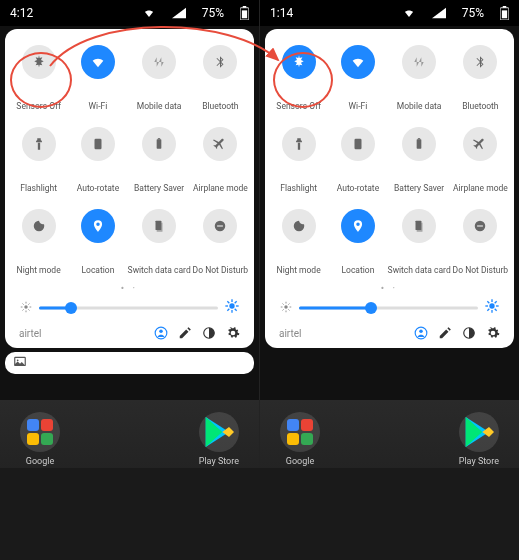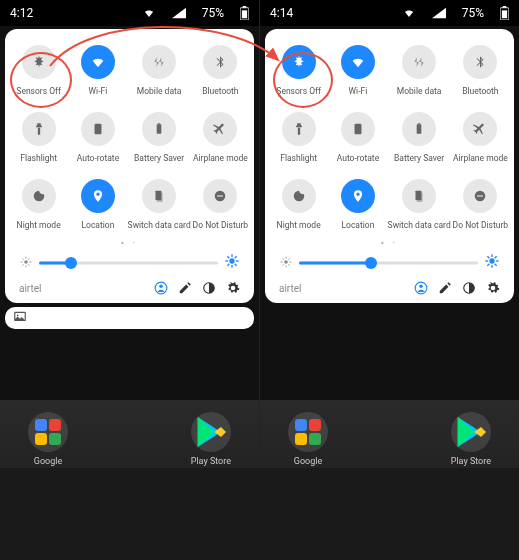--- a/index.html
+++ b/index.html
@@ -7,34 +7,34 @@
 .phone{width:259px;height:560px;position:relative;background:#111;overflow:hidden}
 .phone.left{border-right:1px solid rgba(255,255,255,0.08)}
 .statusbar{height:26px;display:flex;align-items:center;justify-content:space-between;padding:0 10px;color:#fff;font-size:12px;background:#000}
 .st-right{display:flex;align-items:center;gap:16px}
 .st-right svg{display:block}
 .panel{margin:3px 5px 0 5px;background:#fff;border-radius:12px;padding:10px 4px 8px 4px}
 .grid{display:grid;grid-template-columns:repeat(4,1fr);gap:4px 0}
 .tile{display:flex;flex-direction:column;align-items:center;justify-content:center;padding:6px 0}
 .ticon{width:34px;height:34px;border-radius:50%;background:#e7e7e7;display:flex;align-items:center;justify-content:center;color:#666}
 .ticon.on{background:#1e88ff;color:#fff}
-.tlabel{font-size:8.5px;color:#555;margin-top:7px;text-align:center;white-space:nowrap}
+.tlabel{font-size:8.5px;color:#555;margin-top:22px;text-align:center;white-space:nowrap}
 .dots{text-align:center;color:#aaa;font-size:10px;letter-spacing:3px;margin:2px 0 4px}
 .slider-row{display:flex;align-items:center;padding:0 10px;gap:6px;margin-bottom:4px}
 .slider{flex:1;height:16px;position:relative}
 .sl-track{position:absolute;top:50%;left:0;right:0;height:3px;background:#ddd;border-radius:2px;transform:translateY(-50%)}
 .sl-fill{position:absolute;top:50%;left:0;height:3px;background:#1e88ff;border-radius:2px;transform:translateY(-50%)}
 .sl-th{position:absolute;top:50%;width:12px;height:12px;background:#1e88ff;border-radius:50%;transform:translate(-50%,-50%)}
 .bottom-row{display:flex;align-items:center;padding:4px 10px 0}
 .carrier{font-size:10px;color:#888;flex:1}
 .bicons{display:flex;gap:10px;align-items:center}
 .bicons svg{display:block}
 .notif{margin:4px 5px 0;background:#fff;border-radius:10px;height:22px;display:flex;align-items:center;padding:0 8px}
 .home{position:absolute;bottom:0;left:0;right:0;height:160px;background:linear-gradient(180deg,#2a2a2a,#1a1a1a)}
-.folders{display:flex;justify-content:space-between;padding:12px 28px}
+.folders{display:flex;justify-content:space-between;padding:12px 20px}
 .folder{display:flex;flex-direction:column;align-items:center;gap:4px}
 .fic{width:40px;height:40px;border-radius:50%;background:rgba(255,255,255,0.12);display:grid;grid-template-columns:1fr 1fr;gap:2px;padding:7px;box-sizing:border-box}
 .fic span{border-radius:3px}
 .flabel{font-size:9px;color:#ccc}
 .arrow-up{text-align:center;color:#999}
 .dock{display:flex;justify-content:space-around;align-items:center;padding:6px 10px 14px}
 .dock .d{width:36px;height:36px;border-radius:50%;display:flex;align-items:center;justify-content:center}
 .handle{position:absolute;bottom:4px;left:50%;transform:translateX(-50%);width:80px;height:3px;background:#fff;border-radius:2px}
 .circ{position:absolute;border:2px solid #e74c3c;border-radius:50%/50%;pointer-events:none}
 #arrow{position:absolute;pointer-events:none}
@@ -296,21 +296,21 @@
               <circle cx="8" cy="9" r="2" fill="#ffeb3b"></circle>
               <path d="M3 18l6-6 4 4 3-3 5 5H3z" fill="#00695c"></path>
             </svg>
           </div>
    </div>
    <div class="handle"></div>
   </div>
     </div>
   <div class="phone" id="phone-right">
       <div class="statusbar">
-      <span>4:14</span>
+      <span>1:14</span>
       <div class="st-right">
         <svg width="14" height="12" viewBox="0 0 24 24" fill="#fff">
             <path d="M12 20l8-10c-4-4-12-4-16 0z"></path>
           </svg>
           <svg width="14" height="12" viewBox="0 0 16 12" fill="#fff">
             <path d="M0 12L16 0v12z"></path>
           </svg>
         <span>75%</span>
         <svg width="9" height="14" viewBox="0 0 10 16" fill="#fff">
             <rect x="0" y="2" width="10" height="14" rx="1" fill="none" stroke="#fff"></rect>

